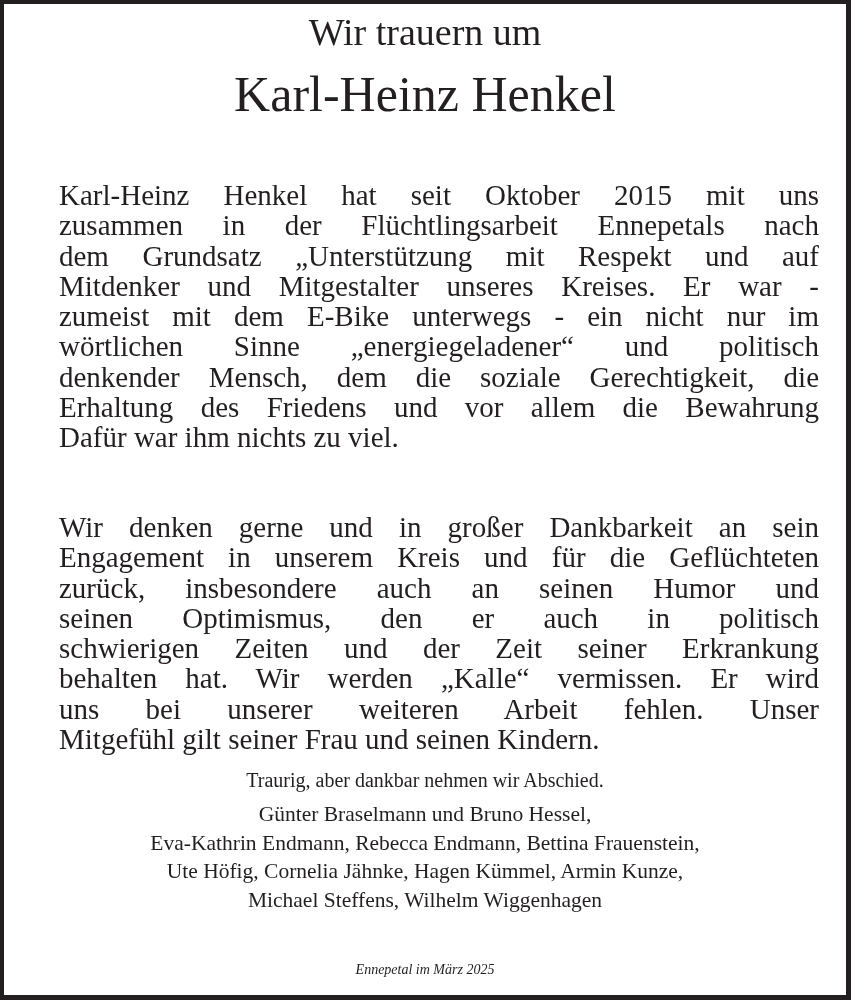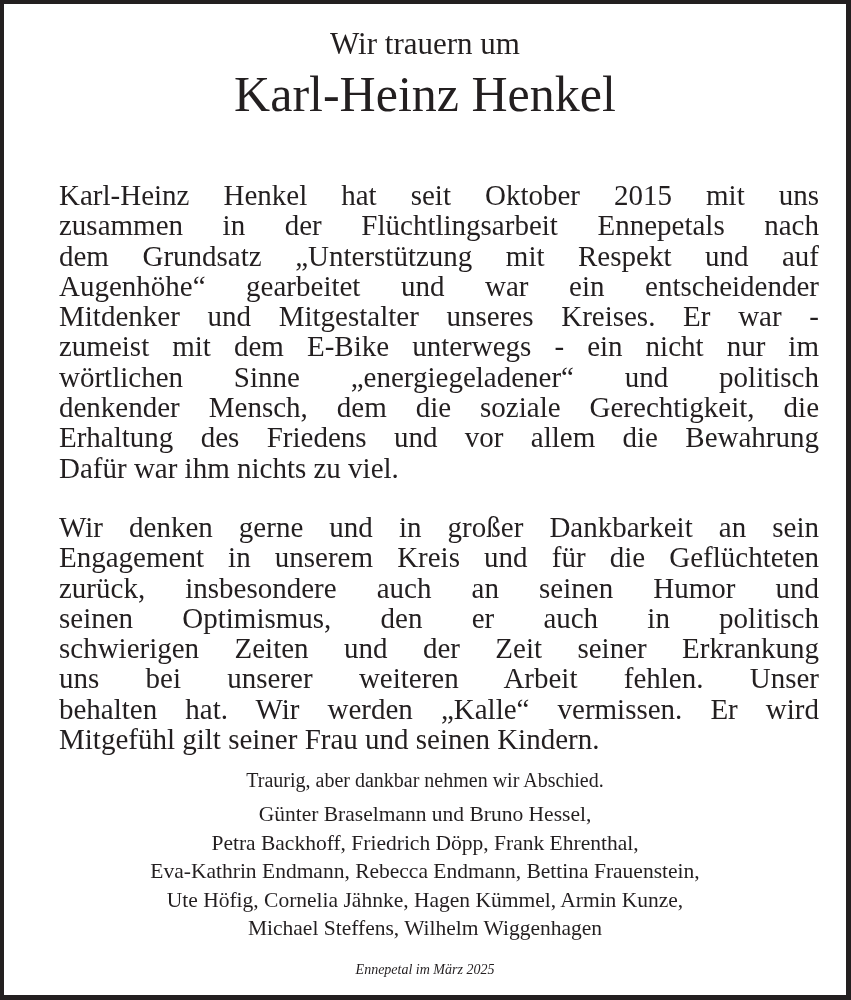--- a/index.html
+++ b/index.html
@@ -26,22 +26,22 @@
       font-family: "Liberation Serif", "DejaVu Serif", serif;
     }
     .center {
       position: absolute;
       left: 0;
       right: 0;
       text-align: center;
       white-space: nowrap;
     }
     .intro {
-      top: 20px;
-      font-size: 31px;
+      top: 8px;
+      font-size: 38px;
       line-height: 40px;
     }
     .name {
       top: 62px;
       font-size: 50px;
       line-height: 56px;
       font-weight: normal;
       letter-spacing: 0px;
     }
     .dates {
@@ -102,45 +102,43 @@
 
   <div class="center intro">Wir trauern um</div>
 
   <div class="center name">Karl-Heinz Henkel</div>
 
 
   <div class="para para1">
     <span class="line">Karl-Heinz Henkel hat seit Oktober 2015 mit uns</span>
     <span class="line">zusammen in der Flüchtlingsarbeit Ennepetals nach</span>
     <span class="line">dem Grundsatz „Unterstützung mit Respekt und auf</span>
-    <span class="line">Augenhöhe“ gearbeitet und war ein entscheidender</span>
     <span class="line">Mitdenker und Mitgestalter unseres Kreises. Er war -</span>
     <span class="line">zumeist mit dem E-Bike unterwegs - ein nicht nur im</span>
     <span class="line">wörtlichen Sinne „energiegeladener“ und politisch</span>
     <span class="line">denkender Mensch, dem die soziale Gerechtigkeit, die</span>
     <span class="line">Erhaltung des Friedens und vor allem die Bewahrung</span>
     <span class="line last">Dafür war ihm nichts zu viel.</span>
   </div>
 
   <div class="para para2">
     <span class="line">Wir denken gerne und in großer Dankbarkeit an sein</span>
     <span class="line">Engagement in unserem Kreis und für die Geflüchteten</span>
     <span class="line">zurück, insbesondere auch an seinen Humor und</span>
     <span class="line">seinen Optimismus, den er auch in politisch</span>
     <span class="line">schwierigen Zeiten und der Zeit seiner Erkrankung</span>
+    <span class="line">behalten hat. Wir werden „Kalle“ vermissen. Er wird</span>
     <span class="line">uns bei unserer weiteren Arbeit fehlen. Unser</span>
-    <span class="line">behalten hat. Wir werden „Kalle“ vermissen. Er wird</span>
     <span class="line last">Mitgefühl gilt seiner Frau und seinen Kindern.</span>
   </div>
 
   <div class="center closing">Traurig, aber dankbar nehmen wir Abschied.</div>
 
   <div class="signers">
     <span class="sline">Günter Braselmann und Bruno Hessel,</span>
-    <span class="sline">Petra Backhoff, Friedrich Döpp, Frank Ehrenthal,</span>
     <span class="sline">Eva-Kathrin Endmann, Rebecca Endmann, Bettina Frauenstein,</span>
     <span class="sline">Ute Höfig, Cornelia Jähnke, Hagen Kümmel, Armin Kunze,</span>
     <span class="sline">Michael Steffens, Wilhelm Wiggenhagen</span>
   </div>
 
   <div class="center place">Ennepetal im März 2025</div>
 
 </div>
 
 </body></html>

